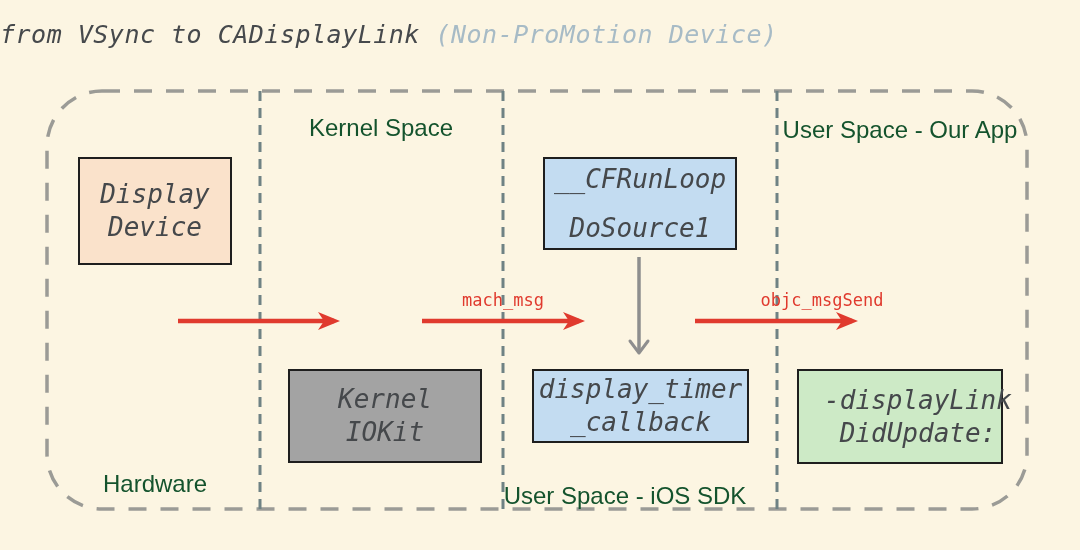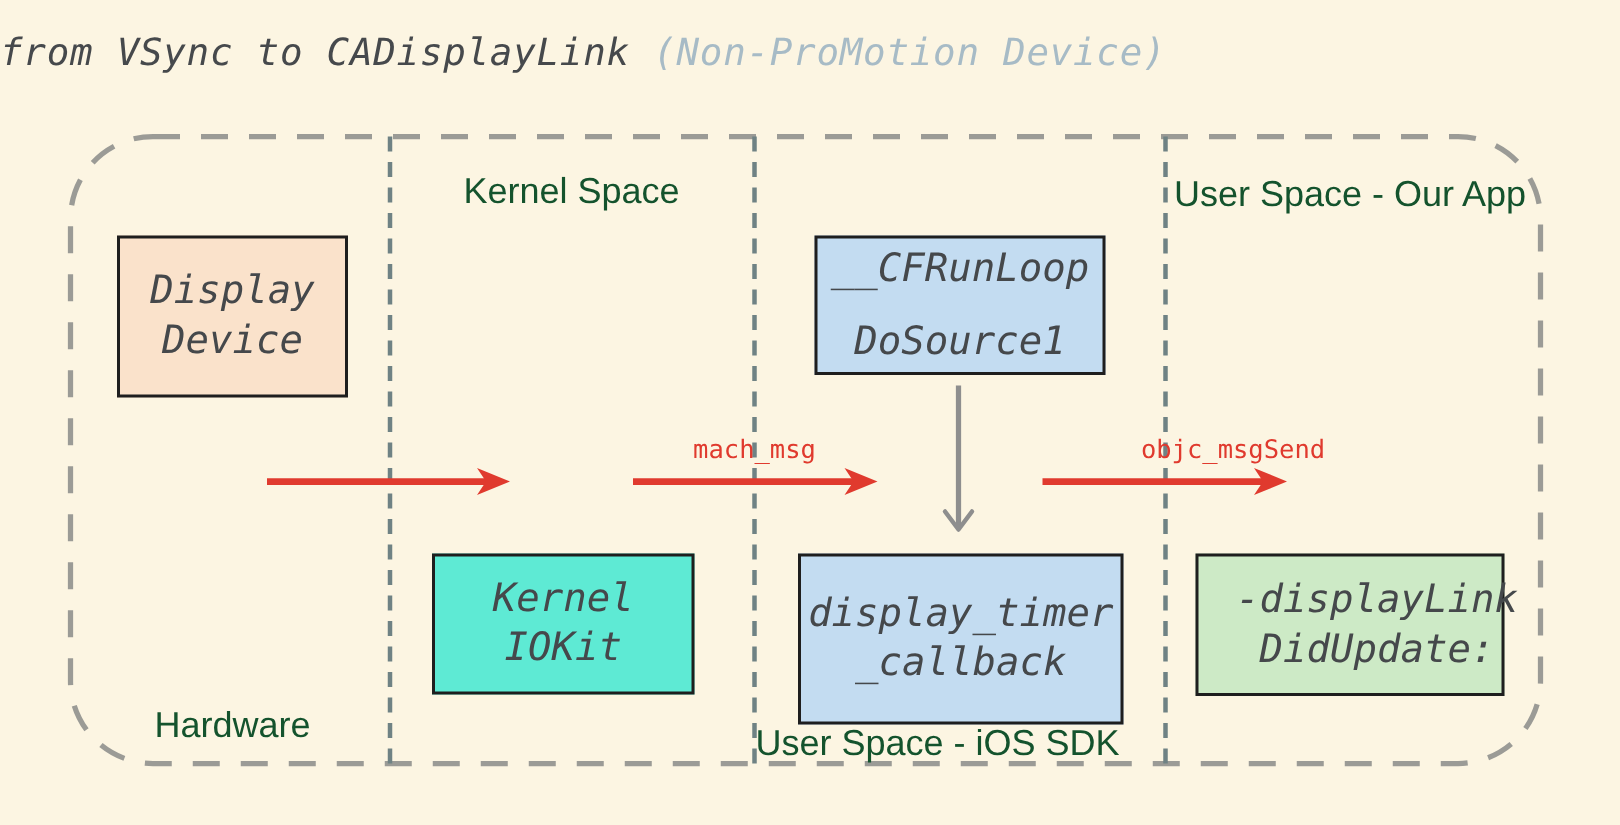--- a/index.html
+++ b/index.html
@@ -45,22 +45,22 @@
     justify-content: center;
     text-align: center;
     font-style: italic;
     font-size: 26px;
     line-height: 33px;
     color: #45484B;
     white-space: nowrap;
   }
   .node-display-clock   { left:  78px; top: 157px; width: 154px; height:  108px; background: #FAE2CB; }
   .node-cfrunloop       { left: 543px; top: 157px; width: 194px; height:  93px; background: #C3DCF1; gap: 16px; }
-  .node-kernel-iokit    { left: 288px; top: 369px; width: 175px; height:  94px; background: #5eead4; }
-  .node-display-timer   { left: 532px; top: 369px; width: 217px; height:  114px; background: #C3DCF1; }
+  .node-kernel-iokit    { left: 288px; top: 369px; width: 194px; height:  94px; background: #a3a3a3; }
+  .node-display-timer   { left: 532px; top: 369px; width: 217px; height:  74px; background: #C3DCF1; }
   .node-displaylink     { left: 797px; top: 369px; width: 206px; height:  95px; background: #CDEAC6; padding-left: 36px; }
 
   
   .region-label {
     position: absolute;
     transform: translateX(-50%);
     font-family: Liberation Sans, sans-serif;
     font-size: 24px;
     color: #14532d;
     white-space: nowrap;

